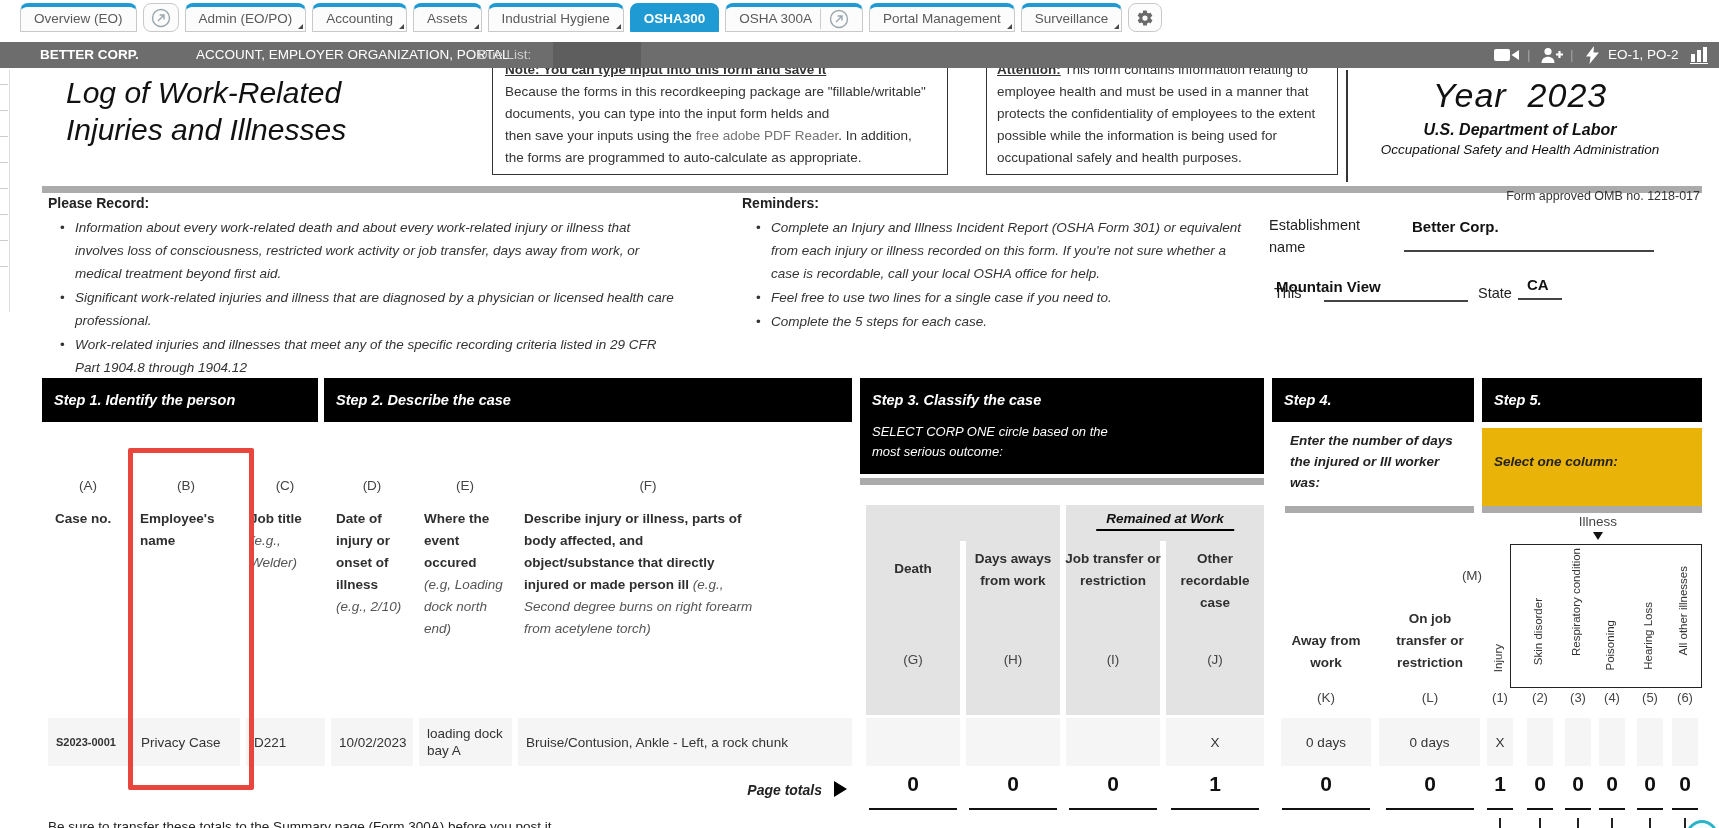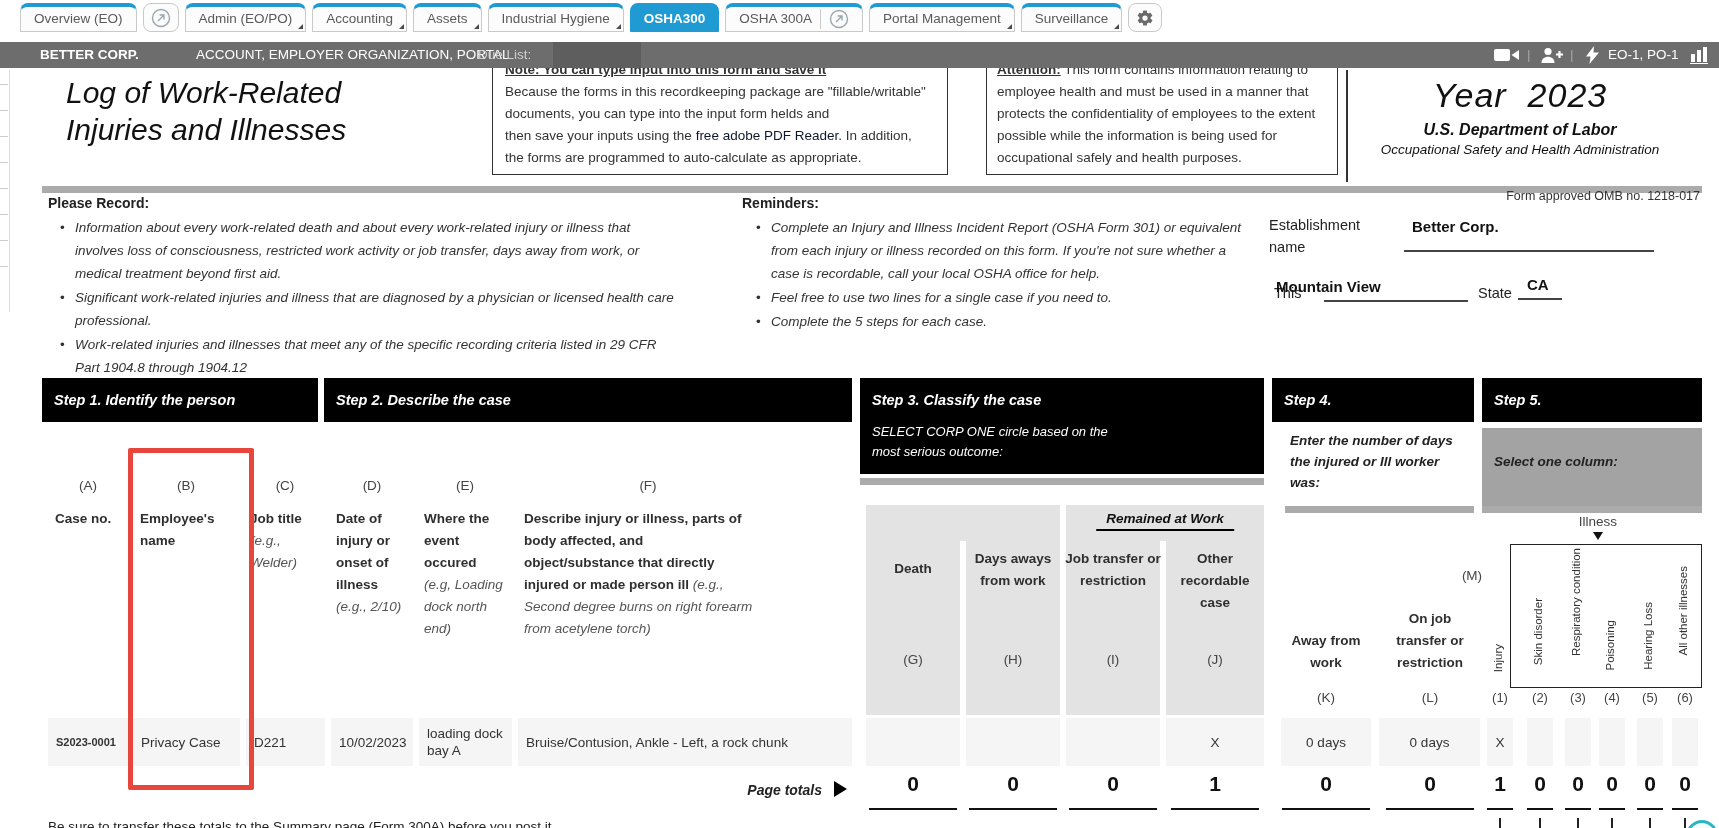--- a/index.html
+++ b/index.html
@@ -26,21 +26,21 @@
   .tb-ico{position:absolute;top:5px;}
   .tb-sep{color:#a5a5a5 !important;}
 
   
   .title{position:absolute;left:66px;top:74px;font-size:30px;font-style:italic;color:#111;line-height:37px;}
   .notebox{position:absolute;left:492px;top:44px;width:456px;height:131px;border:1px solid #333;
            box-sizing:border-box;padding:14px 10px 0 12px;font-size:13.5px;line-height:22px;color:#333;z-index:1;}
   .attbox{position:absolute;left:986px;top:44px;width:352px;height:131px;border:1px solid #333;
           box-sizing:border-box;padding:14px 8px 0 10px;font-size:13.5px;line-height:22px;color:#333;z-index:1;}
   .bhead{font-weight:bold;text-decoration:underline;}
-  .linkblue{color:#0f172a;}
+  .linkblue{color:#737373;}
   .vsep{position:absolute;left:1346px;top:70px;width:2px;height:112px;background:#333;}
   .yearblock{position:absolute;left:1375px;top:76px;width:290px;text-align:center;font-style:italic;color:#111;}
   .yearline{font-size:34px;letter-spacing:1px;}
   .dol{font-size:16px;font-weight:bold;margin-top:6px;}
   .oshadm{font-size:13.5px;margin-top:3px;}
 
   .gdiv{position:absolute;height:7px;background:#ababab;}
 
   
   .sechead{position:absolute;font-size:14px;font-weight:bold;color:#222;}
@@ -55,21 +55,21 @@
 
   
   .stepbar{position:absolute;top:378px;height:44px;background:#000;color:#fff;font-style:italic;
            font-weight:bold;font-size:14.5px;display:flex;align-items:center;padding-left:12px;box-sizing:border-box;}
   .step3box{position:absolute;left:860px;top:378px;width:404px;height:96px;background:#000;color:#fff;
             box-sizing:border-box;padding-left:12px;}
   .step3box .lbl{font-style:italic;font-weight:bold;font-size:14.5px;line-height:44px;}
   .step3box .sub{font-style:italic;font-size:13px;line-height:20px;}
   .s4note{position:absolute;left:1290px;top:430px;width:175px;font-size:13.5px;font-style:italic;
           font-weight:bold;color:#222;line-height:21px;}
-  .s5box{position:absolute;left:1482px;top:428px;width:220px;height:78px;background:#a3a3a3;
+  .s5box{position:absolute;left:1482px;top:428px;width:220px;height:78px;background:#eab308;
          box-sizing:border-box;padding:26px 0 0 12px;font-size:13.5px;font-style:italic;font-weight:bold;color:#222;}
 
   
   .letter{position:absolute;font-size:13.5px;color:#444;text-align:center;width:60px;}
   .colhead{position:absolute;top:508px;font-size:13.5px;font-weight:bold;color:#2f2f2f;line-height:22px;}
   .hint{font-style:italic;color:#555;font-weight:normal;}
   .hcellband{position:absolute;top:505px;height:36px;background:#e3e3e3;}
   .hcell{position:absolute;top:541px;height:174px;background:#e3e3e3;}
   .remained{position:absolute;left:1165px;top:511px;transform:translateX(-50%);font-size:13.5px;
             font-weight:bold;font-style:italic;color:#111;border-bottom:2px solid #000;padding:0 10px 3px 10px;white-space:nowrap;}
@@ -191,21 +191,21 @@
     <span class="tb-sep" style="left:1527px">|</span>
     <svg class="tb-ico" style="left:1540px;top:5px" width="24" height="17" viewBox="0 0 24 17">
         <circle cx="8" cy="4.5" r="3.6" fill="#fff"></circle>
         <path d="M1.5 16 c0-4.2 3-6.3 6.5-6.3 s6.5 2.1 6.5 6.3 z" fill="#fff"></path>
         <path d="M19.5 4 v7 M16 7.5 h7" stroke="#fff" stroke-width="2.2"></path>
       </svg>
     <span class="tb-sep" style="left:1570px">|</span>
     <svg class="tb-ico" style="left:1586px;top:4px" width="13" height="18" viewBox="0 0 13 18">
         <path d="M8 0 L0 10.5 h4.5 L3.5 18 L13 6.5 H7.5 Z" fill="#fff"></path>
       </svg>
-    <span style="left:1608px">EO-1, PO-1</span>
+    <span style="left:1608px">EO-1, PO-2</span>
     <svg class="tb-ico" style="left:1690px;top:4px" width="22" height="18" viewBox="0 0 22 18">
         <rect x="1" y="8" width="4" height="8" fill="#fff"></rect>
         <rect x="7" y="4" width="4" height="12" fill="#fff"></rect>
         <rect x="13" y="1" width="4" height="15" fill="#fff"></rect>
         <rect x="0" y="17" width="18" height="1.6" fill="#fff"></rect>
       </svg>
   </div>
 
   <div class="title">
     <div>Log of Work-Related</div>

